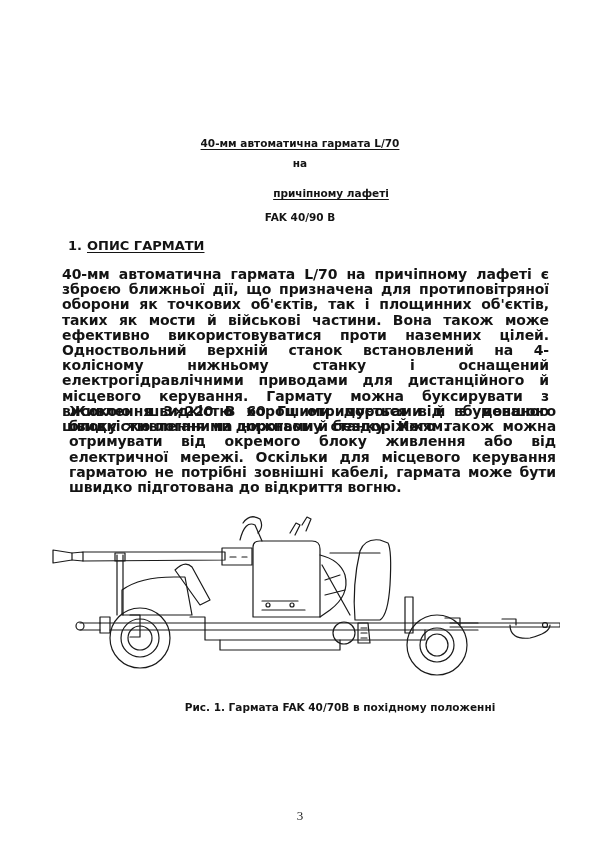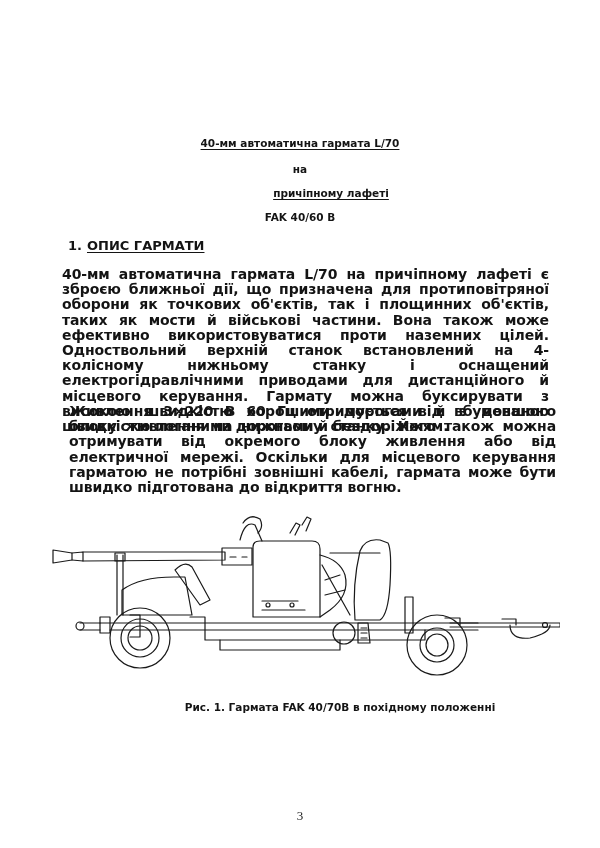--- a/index.html
+++ b/index.html
@@ -31,23 +31,23 @@
     }
     .page-number {
       position: absolute; left: 0; width: 600px; top: 808px; text-align: center;
       font-family: "Liberation Serif", serif; font-size: 13px; color: #222;
     }
   </style>
 </head>
 <body>
 
 <div class="title-line u" style="top:137px;">40-мм автоматична гармата L/70</div>
-<div class="title-line" style="top:163px;">на</div>
+<div class="title-line" style="top:157px;">на</div>
 <div class="title-line u" style="top:187px;padding-left:31px;">причіпному лафеті</div>
-<div class="title-line" style="top:211px;">FAK 40/60 B</div>
+<div class="title-line" style="top:211px;">FAK 40/90 B</div>
 
 <div class="section-heading">
   <span class="num">1.</span><span class="u">ОПИС ГАРМАТИ</span>
 </div>
 
 <p class="para" style="top:257px; margin:0; padding-top:10px;">40-мм автоматична гармата L/70 на причіпному лафеті є зброєю ближньої дії, що призначена для протиповітряної оборони як точкових об'єктів, так і площинних об'єктів, таких як мости й військові частини. Вона також може ефективно використовуватися проти наземних цілей. Одноствольний верхній станок встановлений на 4-колісному нижньому станку і оснащений електрогідравлічними приводами для дистанційного й місцевого керування. Гармату можна буксирувати з високою швидкістю хорошими дорогами й з меншою швидкістю поганими дорогами й бездоріжжям.</p>
 <p class="para" style="top:387px; margin:7px; padding-top:10px;">Живлення 3×220 В 60 Гц отримується від вбудованого блоку живлення на нижньому станку. Його також можна отримувати від окремого блоку живлення або від електричної мережі. Оскільки для місцевого керування гарматою не потрібні зовнішні кабелі, гармата може бути швидко підготована до відкриття вогню.</p>
 
 <div class="figure">
   <svg width="520" height="185" viewBox="0 0 520 185" fill="none" stroke="#1a1a1a" stroke-width="1.2" stroke-linejoin="round" stroke-linecap="round">

